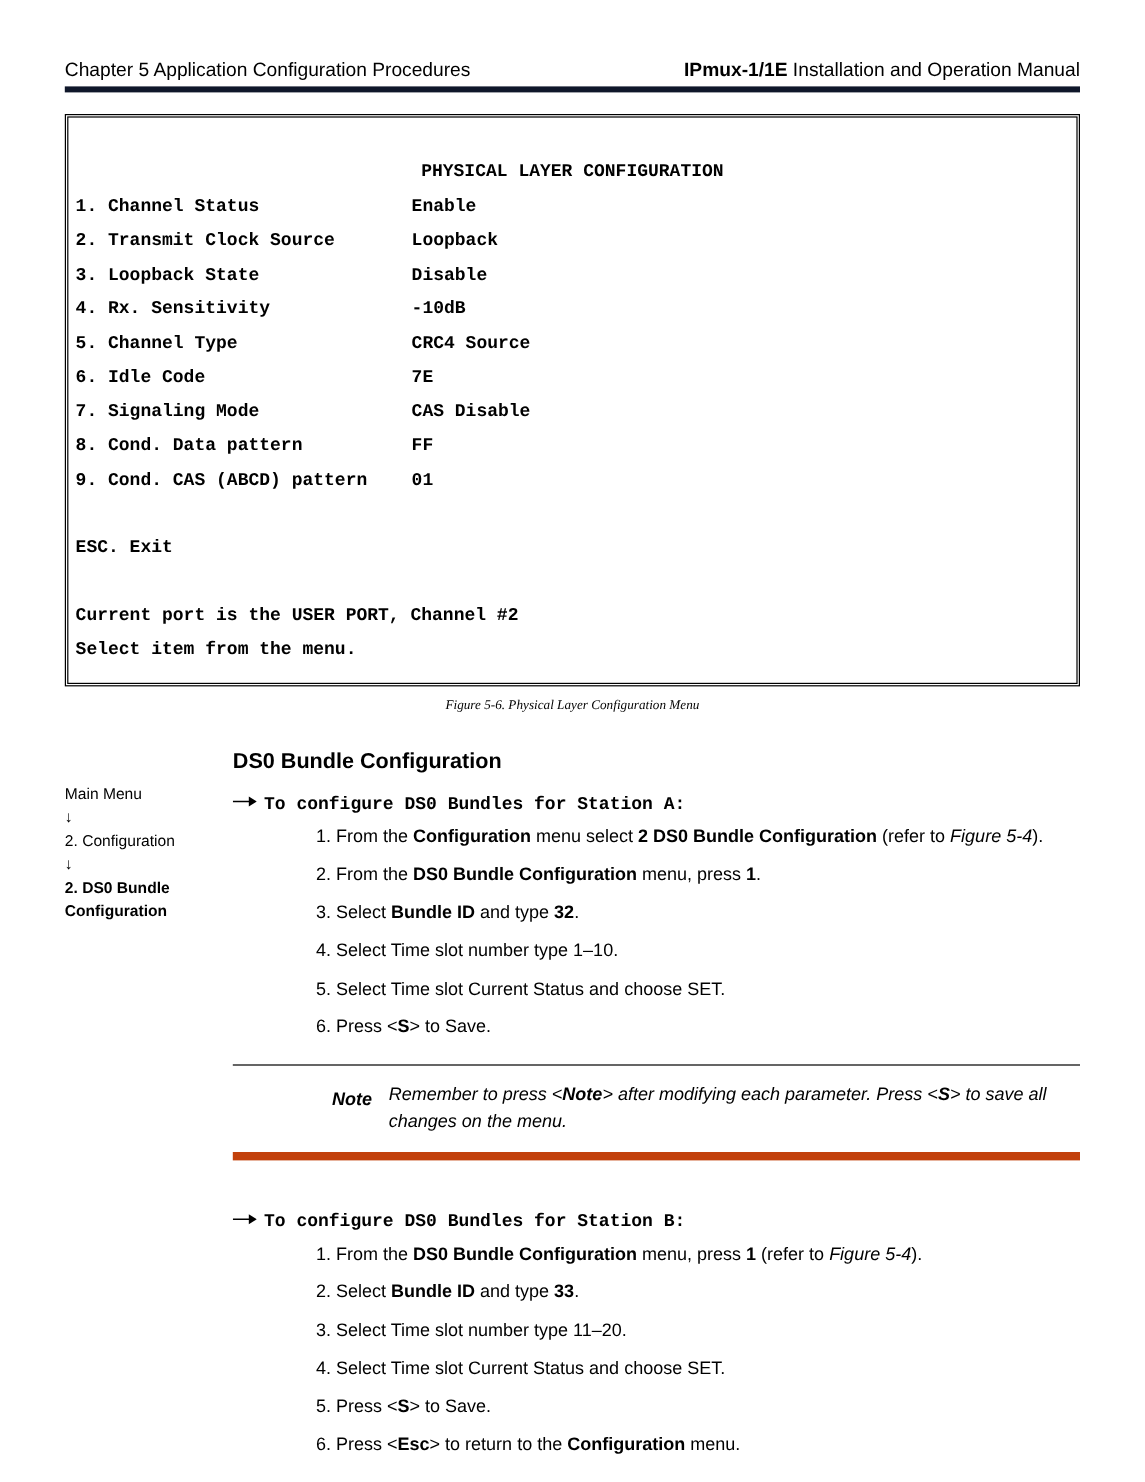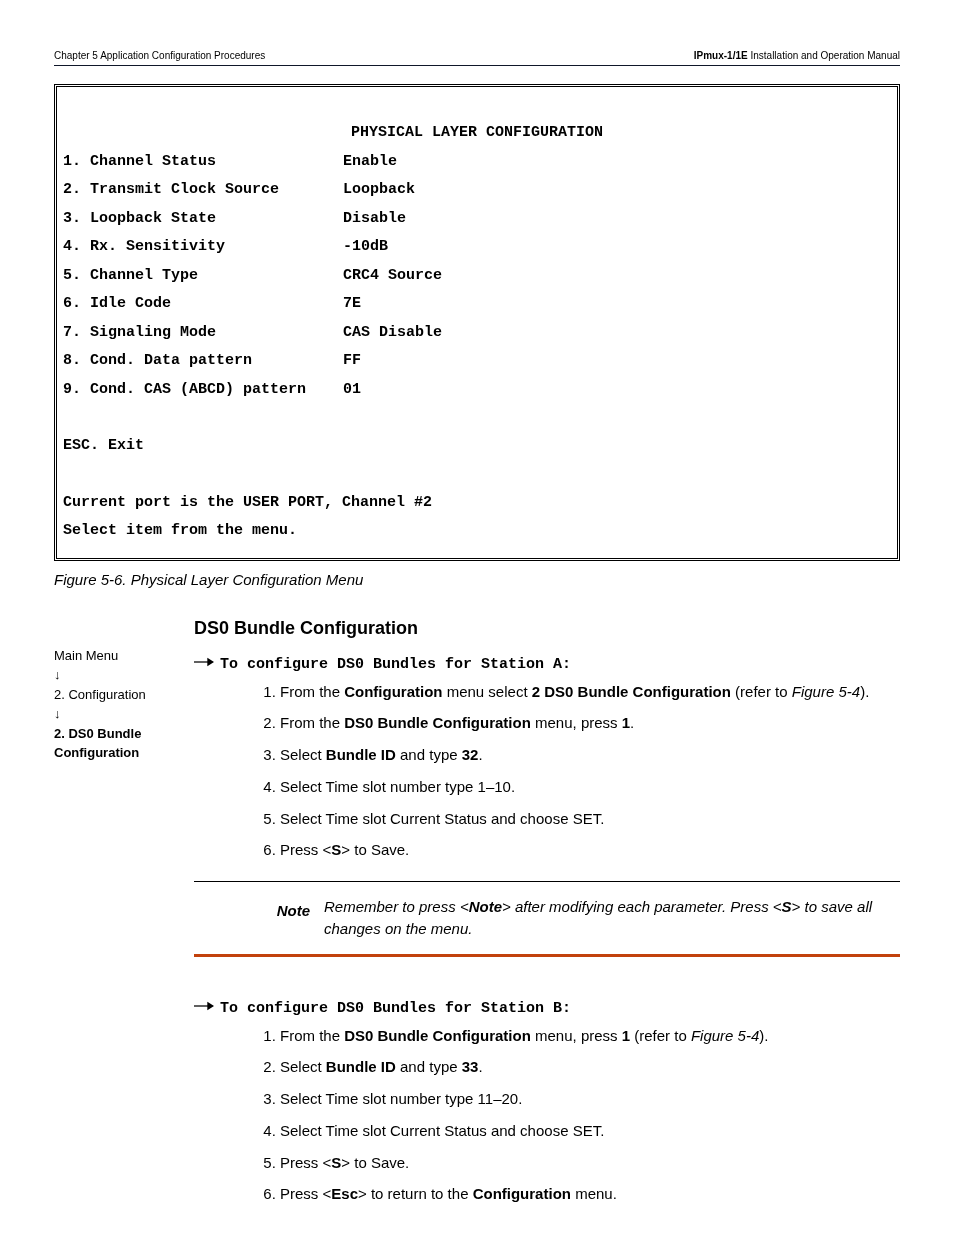--- a/index.html
+++ b/index.html
@@ -10,22 +10,22 @@
     font-family: "Segoe UI", "Helvetica Neue", Arial, sans-serif;
     color: #000;
     width: 954px;
   }
   .page {
     padding: 50px 54px 30px 54px;
   }
   .header-row {
     display: flex;
     justify-content: space-between;
-    font-size: 10px;
-    border-bottom: 1px solid #0f172a;
+    font-size: 16px;
+    border-bottom: 5px solid #0f172a;
     padding-bottom: 4px;
     margin-bottom: 18px;
   }
   .header-right b { font-weight: 700; margin-top: 38px; }
   .terminal-box {
     border: 3px double #000;
     padding: 8px 6px 12px 6px;
     font-family: "Courier New", monospace;
     font-size: 15px;
     font-weight: bold;
@@ -33,23 +33,25 @@
     margin-bottom: 10px;
   }
   .terminal-title {
     text-align: center;
     margin-top: 24px;
   }
   .term-row { display: flex; }
   .term-label { width: 280px; white-space: pre; }
   .term-val { white-space: pre; }
   .figure-caption {
+    text-align: center;
     font-style: italic;
-    font-size: 15px;
+    font-size: 11px;
     margin: 10px 0 30px 0;
+    font-family: Liberation Serif, serif;
   }
   .content-row {
     display: flex;
   }
   .nav-col {
     width: 140px;
     text-align: left;
     font-size: 13px;
     padding-top: 28px;
     line-height: 1.5;
@@ -81,21 +83,21 @@
     list-style: decimal;
     padding-left: 52px;
     margin: 6px 0 20px 0;
     font-size: 15px;
   }
   .steps li { margin-bottom: 10px; line-height: 1.45; margin-left: 34px; }
   .steps li b { font-weight: 700; }
   .steps li i { font-style: italic; }
   .note-block {
     border-top: 1px solid #000;
-    border-bottom: 3px solid #c2410c;
+    border-bottom: 7px solid #c2410c;
     padding: 14px 0;
     display: flex;
     margin: 10px 0 40px 0;
   }
   .note-label {
     width: 130px;
     font-weight: 700;
     font-style: italic;
     font-size: 15px;
     text-align: right;

